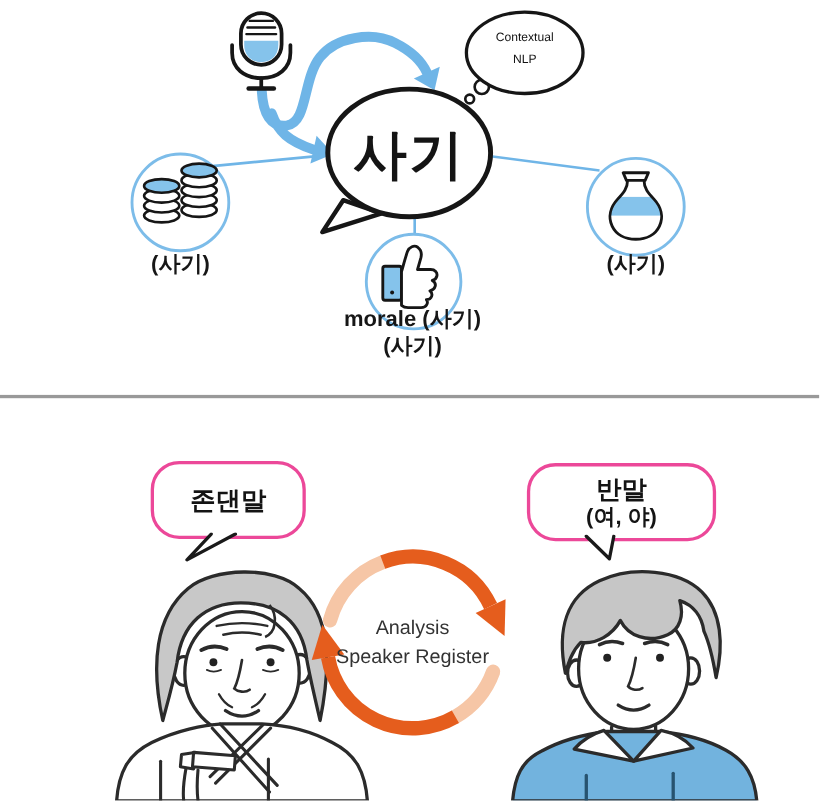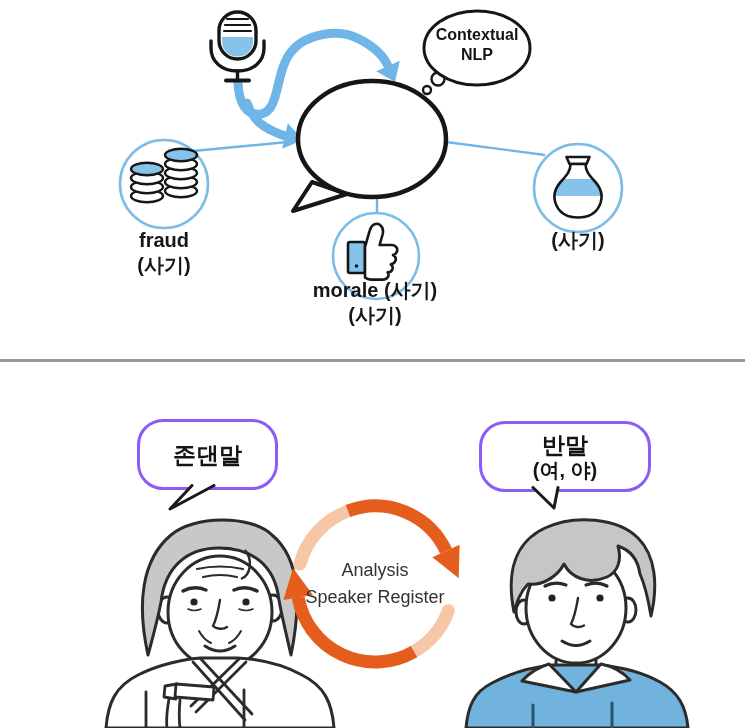--- a/index.html
+++ b/index.html
@@ -3,28 +3,28 @@
 <meta charset="utf-8">
 <style>
   html,body{margin:0;padding:0;background:#fff;}
   .canvas{position:relative;width:745px;height:728px;background:#fff;overflow:hidden;
           font-family:"Liberation Sans",sans-serif;color:#141414;}
   .abs{position:absolute;}
   .ctr{text-align:center;}
   .divider{left:0;top:359px;width:745px;height:3px;background:#999;}
   
   .center-word{left:297px;top:108px;width:150px;font-size:49px;font-weight:700;letter-spacing:2px;}
-  .thought-text{left:425px;top:25px;width:104px;font-size:16px;font-weight:700;line-height:19.5px;}
+  .thought-text{left:425px;top:25px;width:104px;font-size:11px;font-weight:400;line-height:19.5px;}
   .node-label{font-size:20px;font-weight:600;line-height:25px;color:#161616;}
   .node-label .sub{font-weight:700;}
   .lbl-fraud{left:104px;top:228px;width:120px;}
   .lbl-morale{left:290px;top:278px;width:170px;}
   .lbl-porcelain{left:518px;top:228px;width:120px;}
   
-  .speech-bubble{box-sizing:border-box;background:#fff;border:3px solid #8b5cf6;border-radius:26px;
+  .speech-bubble{box-sizing:border-box;background:#fff;border:3px solid #ec4899;border-radius:26px;
                  display:flex;flex-direction:column;align-items:center;justify-content:center;z-index:5;}
   .bubble-left{left:137px;top:419px;width:141px;height:71px;}
   .bubble-right{left:479px;top:421px;width:172px;height:71px;}
   .speech-bubble .l1{font-size:23px;font-weight:700;line-height:26px;}
   .speech-bubble .l2{font-size:20px;font-weight:700;line-height:24px;}
   .bubble-tail{z-index:6;}
   .cycle-label{left:293px;top:557px;width:164px;font-size:18px;font-weight:500;color:#333;line-height:27px;z-index:4;}
 </style>
 </head>
 <body>
@@ -101,26 +101,26 @@
           <path d="M 570.5 164 C 570.5 171 567 175 561.5 181 C 555 188 552.5 197 556.5 205.5 C 560 213 568 217.5 578 217.5 C 588 217.5 596 213 599.5 205.5 C 603.5 197 601 188 594.5 181 C 589 175 585.5 171 585.5 164 Z"></path>
         </clipPath>
       </defs>
       <path d="M 566.5 157 L 589.5 157 L 586.5 164 L 569.5 164 Z" fill="#fff" stroke="#161616" stroke-width="2.6" stroke-linejoin="round"></path>
       <path d="M 570.5 164 C 570.5 171 567 175 561.5 181 C 555 188 552.5 197 556.5 205.5 C 560 213 568 217.5 578 217.5 C 588 217.5 596 213 599.5 205.5 C 603.5 197 601 188 594.5 181 C 589 175 585.5 171 585.5 164 Z" fill="#fff"></path>
       <rect x="550" y="179" width="56" height="17" fill="#85C3EB" clip-path="url(#vaseclip)"></rect>
       <path d="M 570.5 164 C 570.5 171 567 175 561.5 181 C 555 188 552.5 197 556.5 205.5 C 560 213 568 217.5 578 217.5 C 588 217.5 596 213 599.5 205.5 C 603.5 197 601 188 594.5 181 C 589 175 585.5 171 585.5 164 Z" fill="none" stroke="#161616" stroke-width="2.6" stroke-linejoin="round"></path>
     </g>
   </svg>
 
+  <div class="abs ctr center-word">사기</div>
   <div class="abs ctr thought-text">
     <div>Contextual</div>
     <div>NLP</div>
   </div>
   <div class="abs ctr node-label lbl-fraud">
-    <div>fraud</div>
     <div class="sub">(사기)</div>
   </div>
   <div class="abs ctr node-label lbl-morale">
     <div>morale (사기)</div>
     <div class="sub">(사기)</div>
   </div>
   <div class="abs ctr node-label lbl-porcelain">
     <div class="sub">(사기)</div>
   </div>
 

